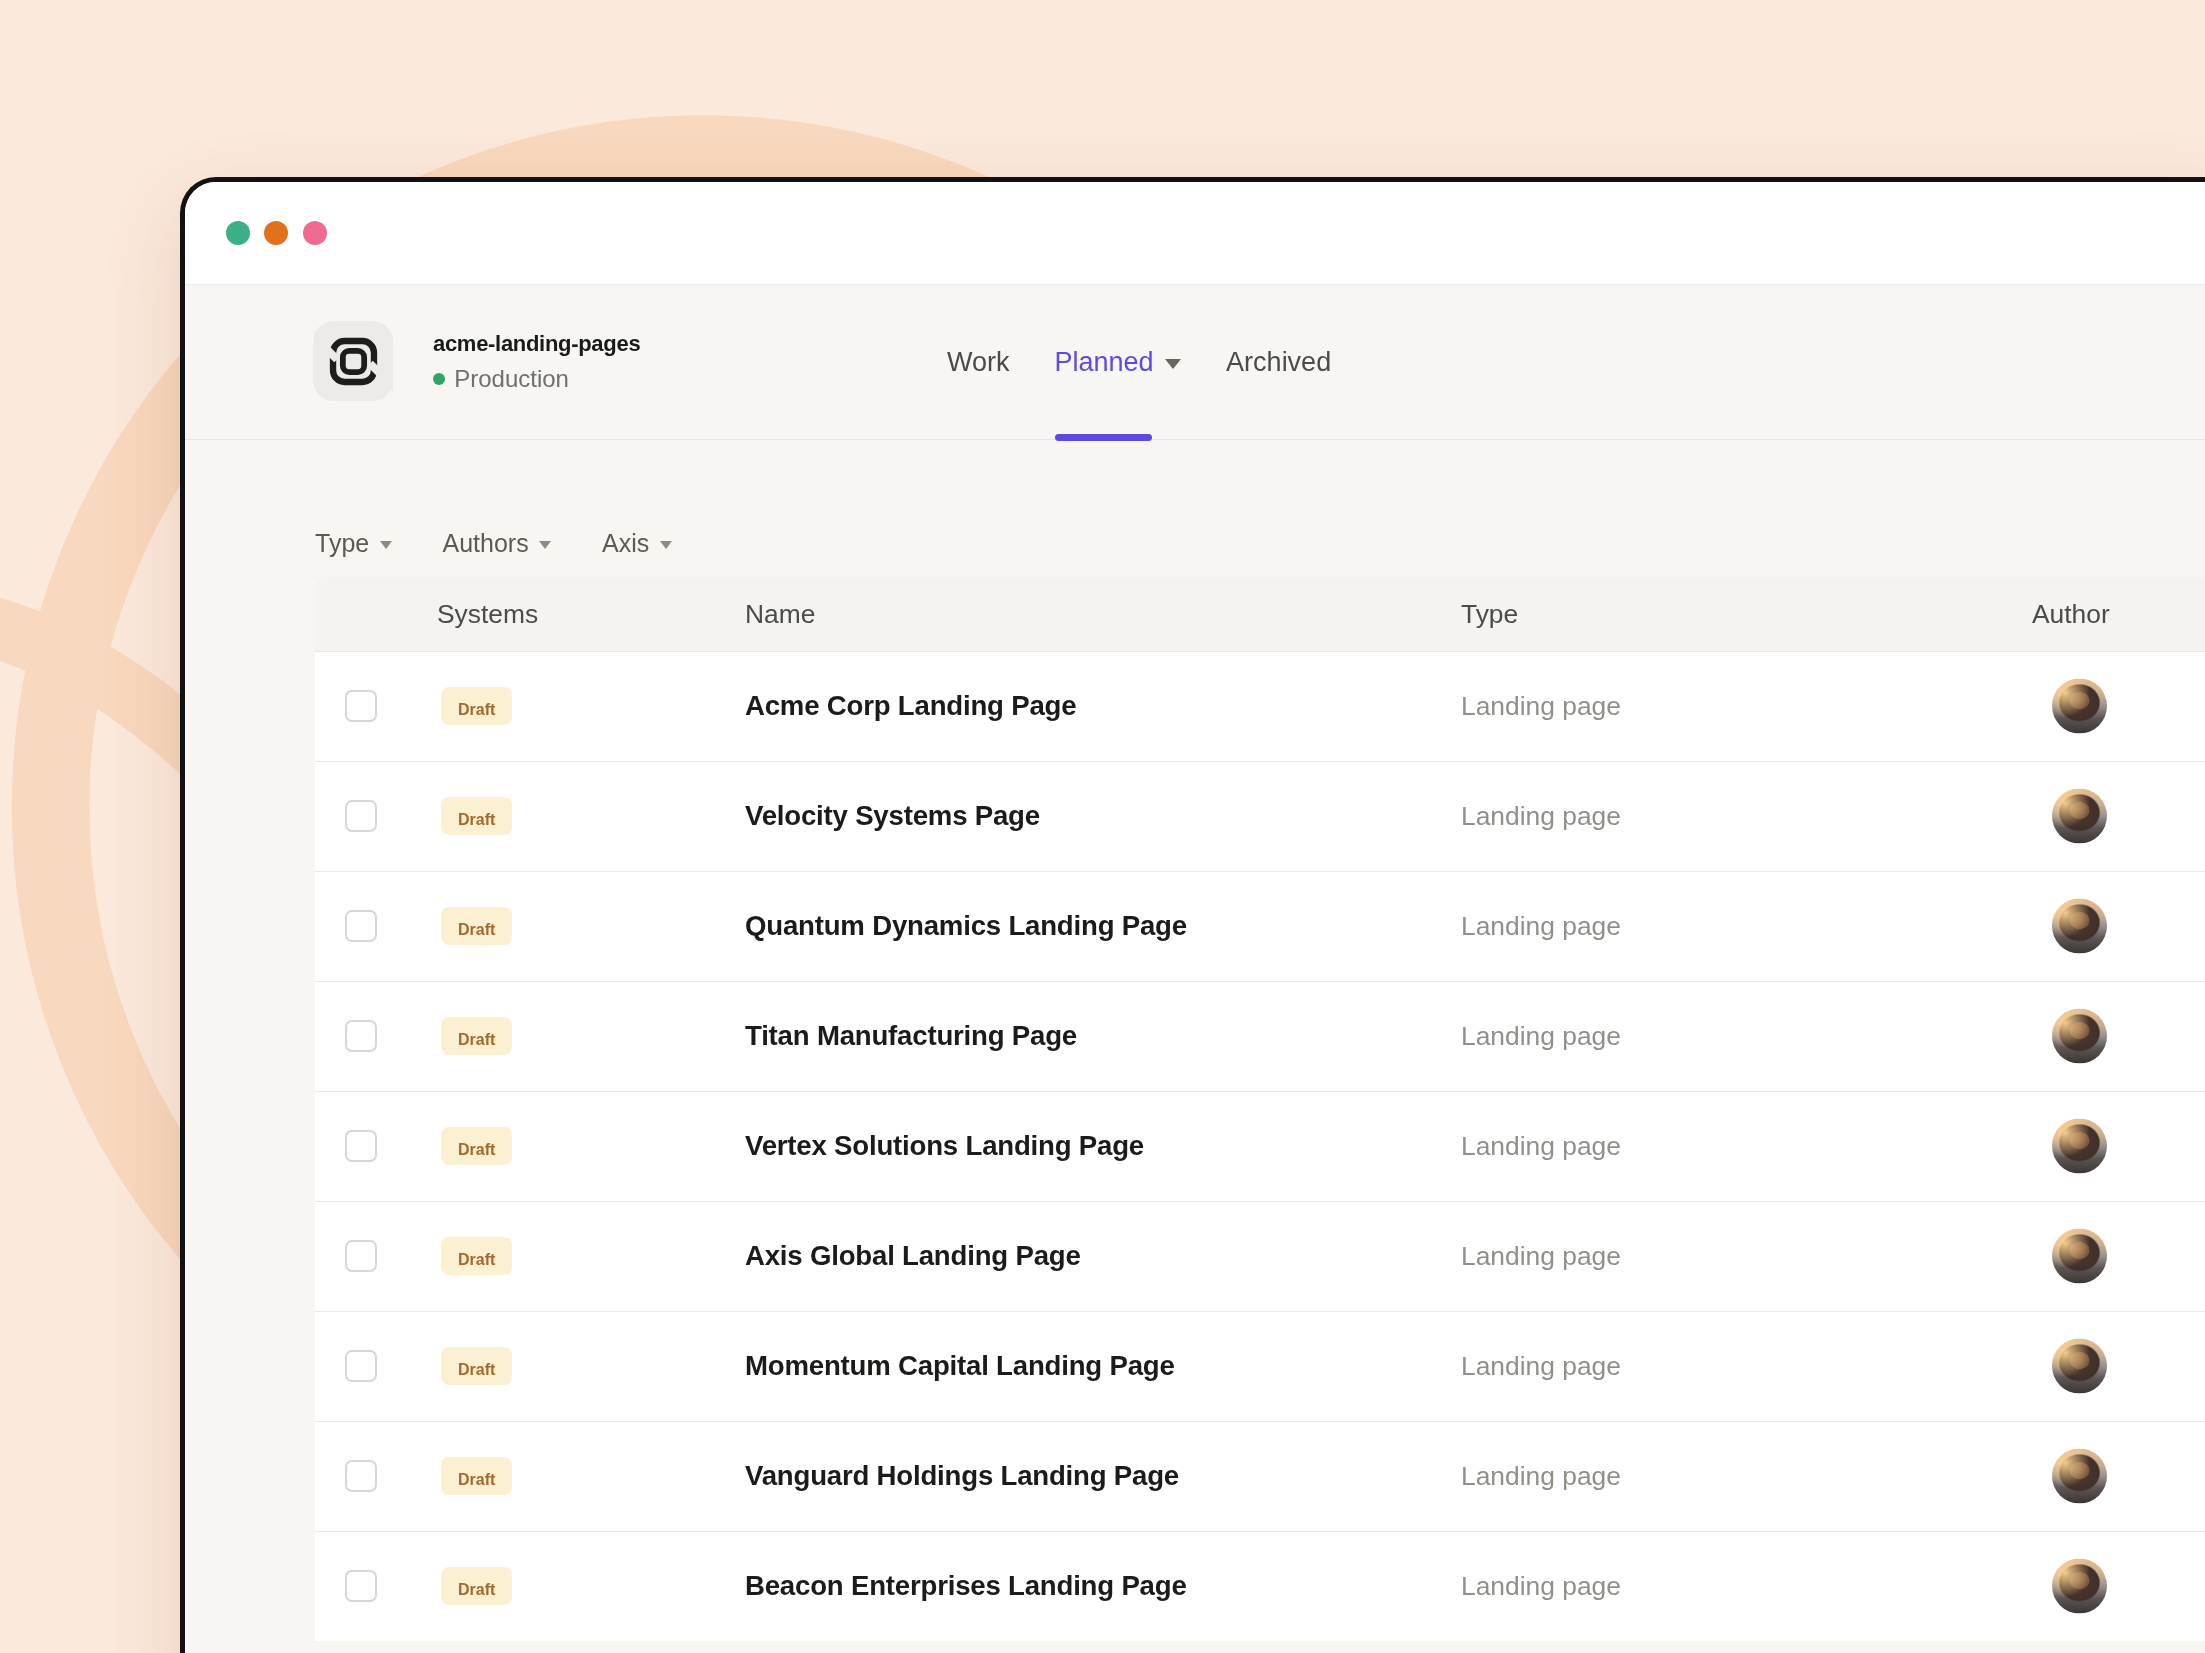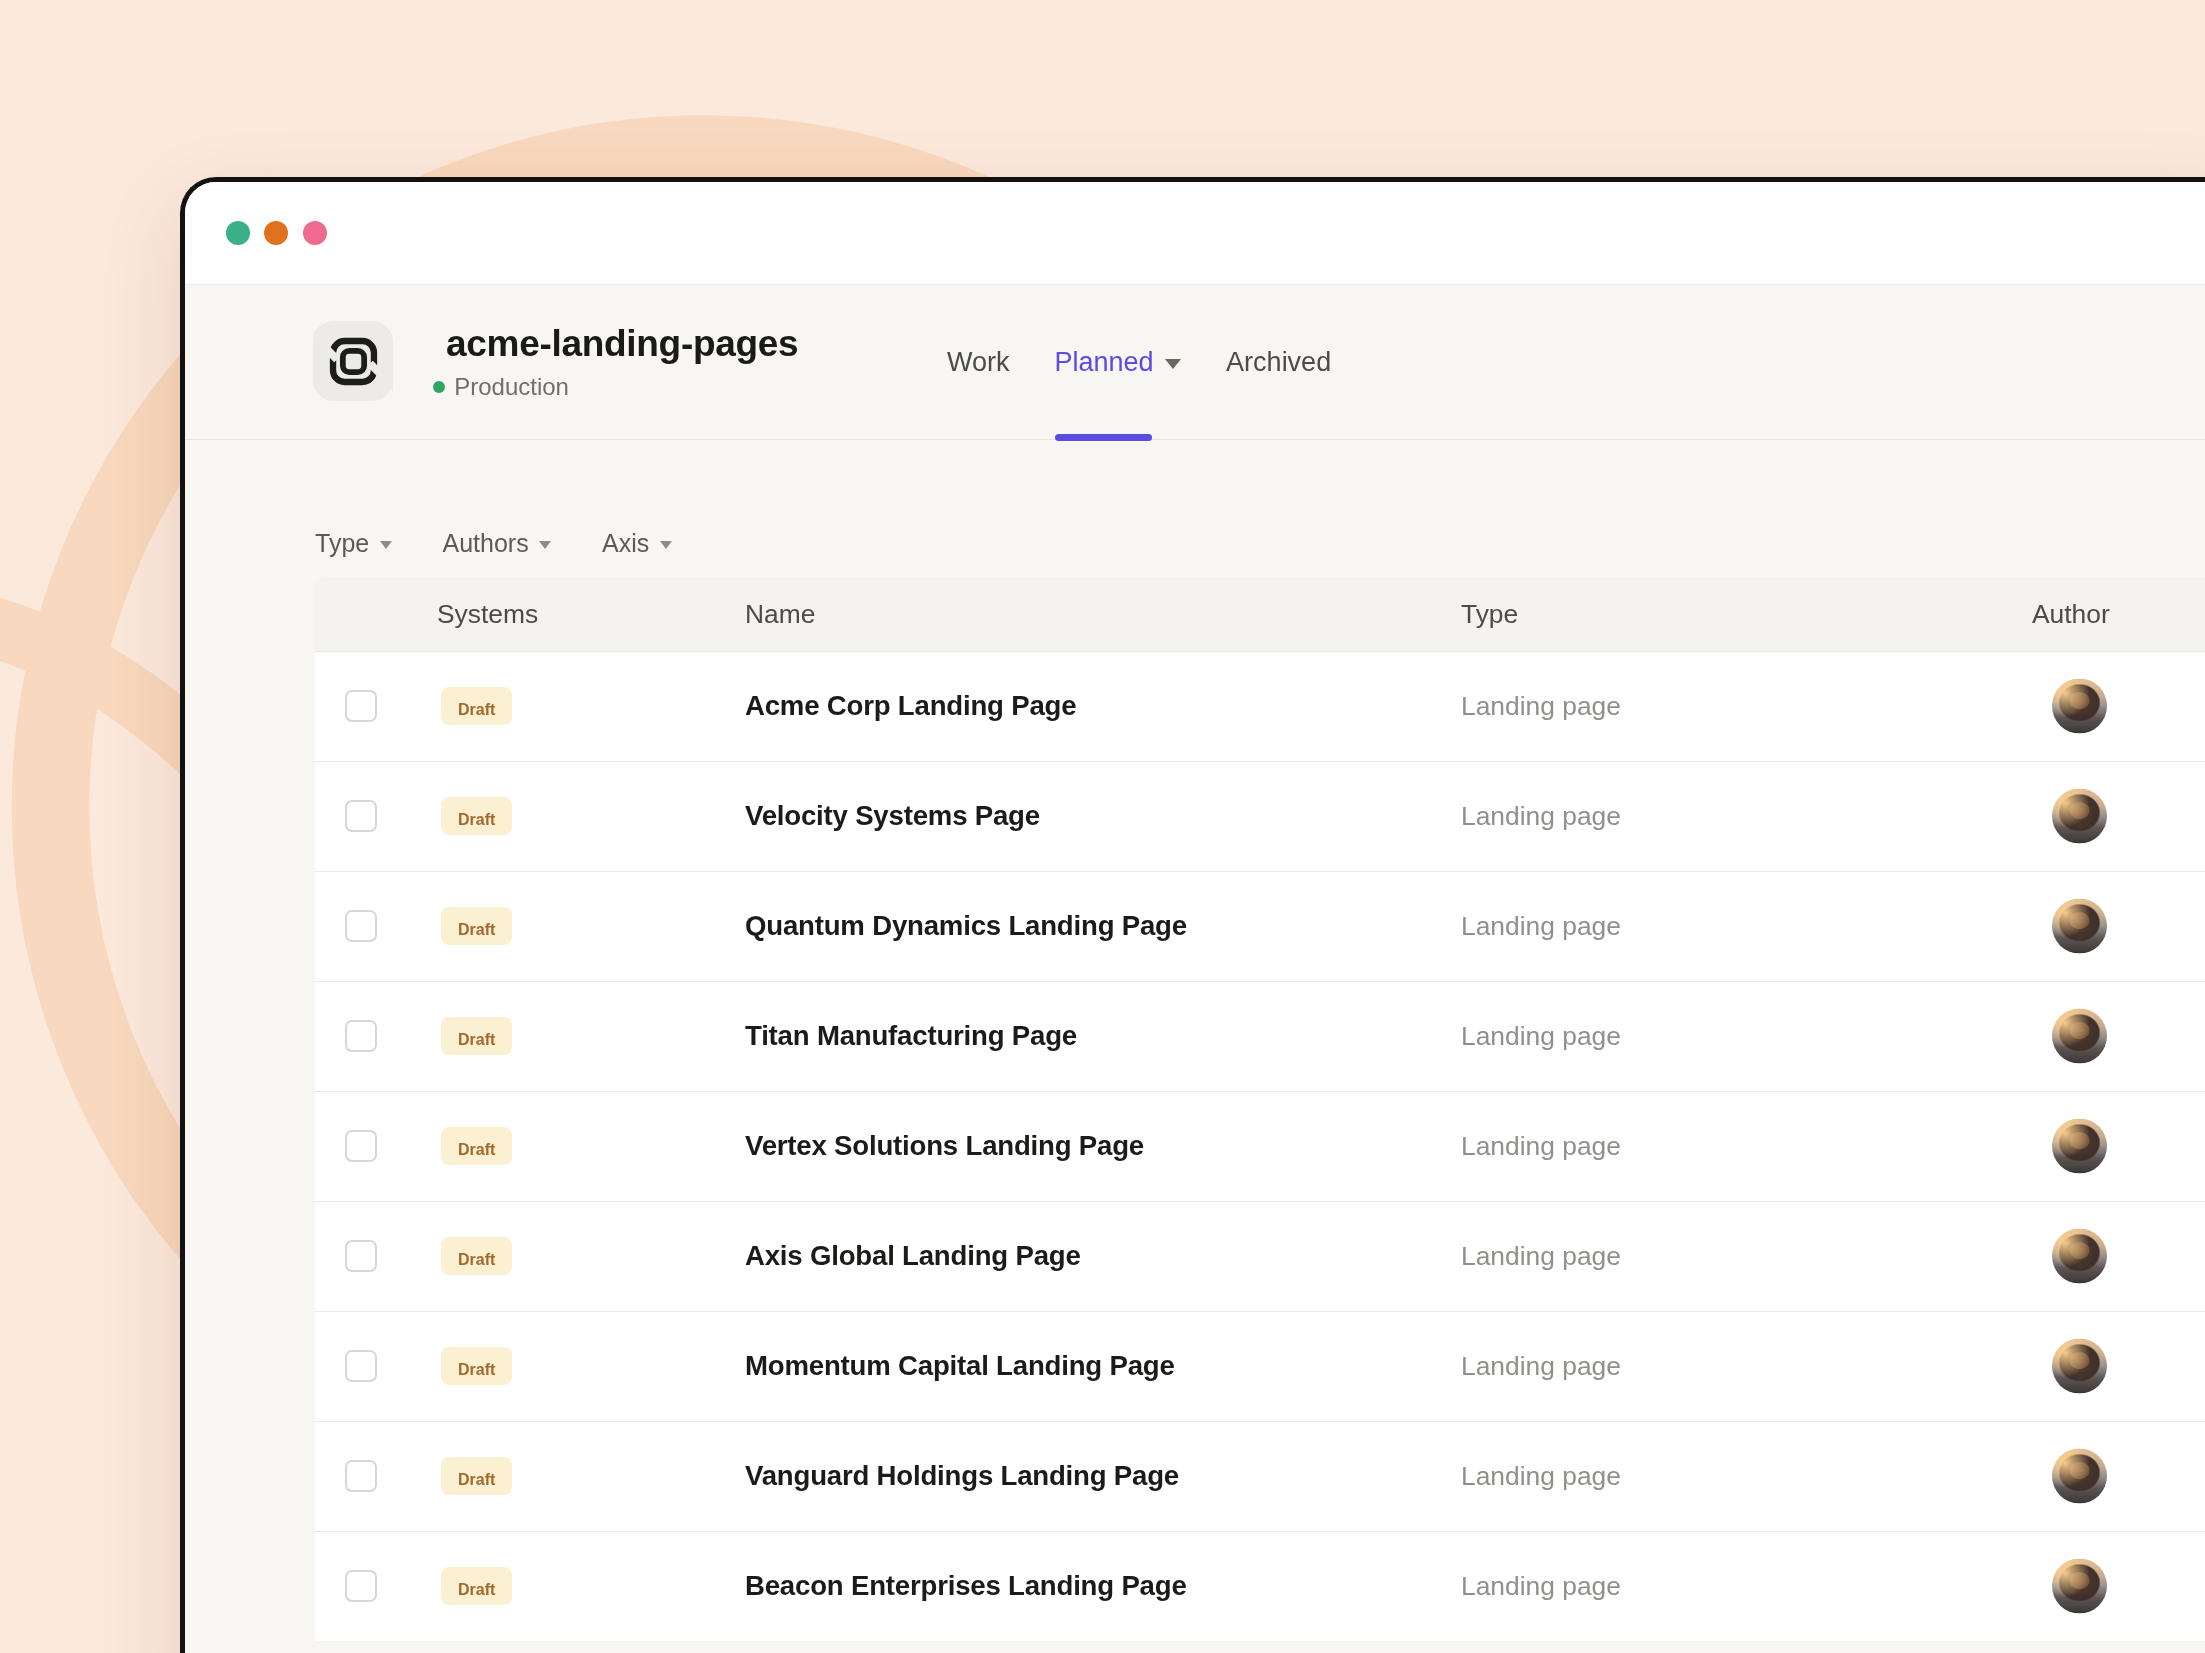--- a/index.html
+++ b/index.html
@@ -42,21 +42,21 @@
     border-bottom:1.7px solid #E6E5E2;
     display:flex; align-items:center;
   }
   .app-tile {
     position:absolute; left:128px; top:36px;
     width:80px; height:80px; border-radius:20.7px;
     background:#ECEBE8;
     display:flex; align-items:center; justify-content:center;
   }
   .title-block { position:absolute; left:248px; top:50%; transform:translateY(-50%); }
-  .project-name { font-size:37px; font-weight:700; color:#1A1A18; letter-spacing:-0.3px;margin-left:13px; }
+  .project-name { font-size:22px; font-weight:700; color:#1A1A18; letter-spacing:-0.3px; }
   .env-row { display:flex; align-items:center; gap:9.2px; margin-top:8px; }
   .env-dot { width:12px; height:12px; border-radius:50%; }
   .env-label { font-size:24px; color:#6F6F6B; }
 
   .tabs {
     position:absolute; left:762px; top:0; height:100%;
     display:flex; align-items:center; gap:45px;
   }
   .tab { position:relative; height:100%; display:flex; align-items:center; gap:11.5px; cursor:pointer; }
   .tab-label { font-size:27px; color:#4B4B48; }

